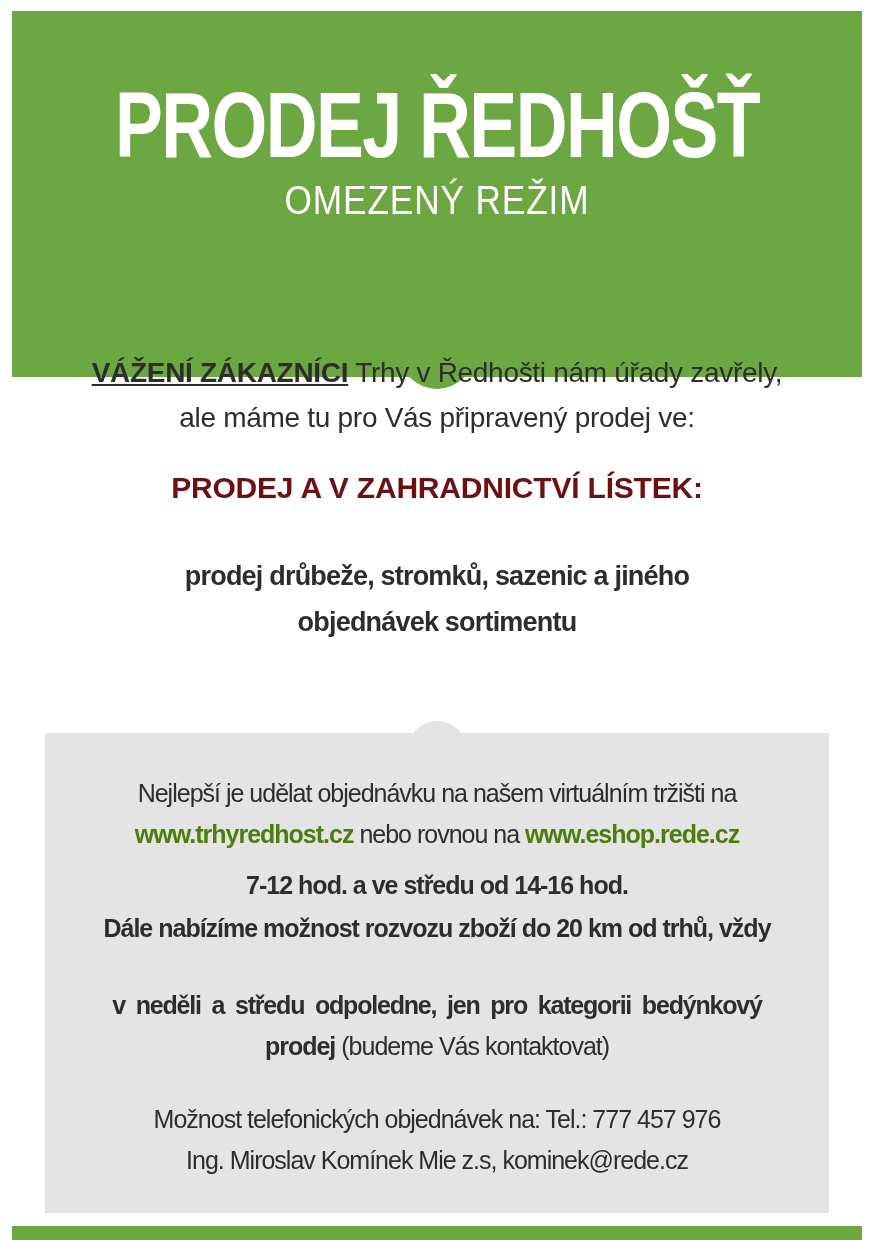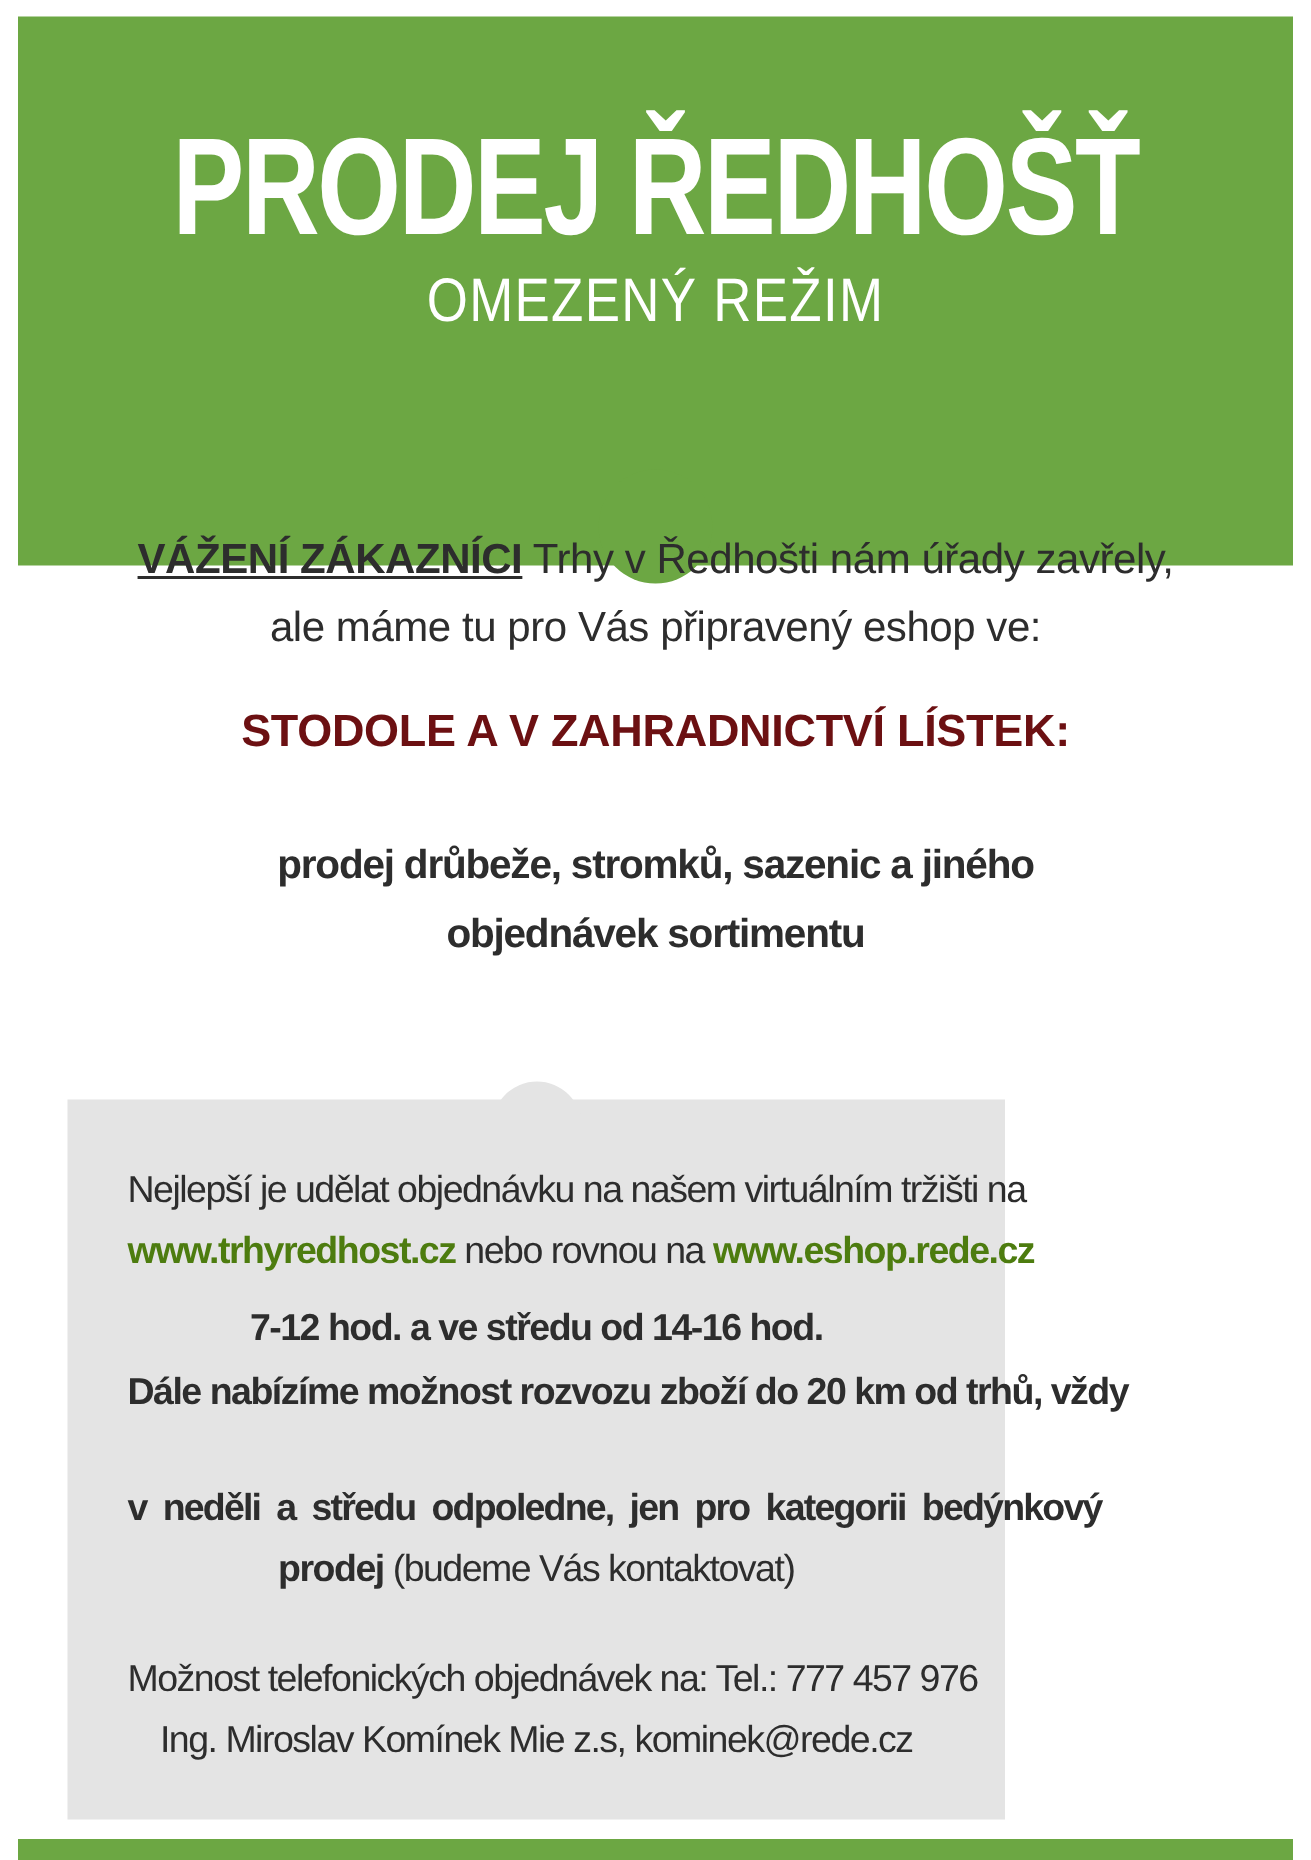--- a/index.html
+++ b/index.html
@@ -52,21 +52,21 @@
   .venue-heading {
     top:470px; font-size:30px; font-weight:bold; line-height:36px;
     color:#6C1012; letter-spacing:-0.2px;
   }
 
   .assortment { top:553px; font-size:27px; font-weight:bold;
     line-height:46px; letter-spacing:-0.8px; }
 
   
   .panel {
-    position:absolute; left:45px; top:733px; width:625px; height:480px;
+    position:absolute; left:45px; top:733px; width:784px; height:480px;
     background:#E4E4E4;
     padding:0 40px;
   }
   .panel-notch {
     position:absolute; left:50%; top:-12px;
     width:60px; height:60px; border-radius:50%;
     background:#E4E4E4;
     transform:translateX(-50%);
   }
   .panel p { text-align:center; font-size:25px; line-height:41px; letter-spacing:-1px; }
@@ -91,24 +91,24 @@
 <div class="page">
 
   <div class="banner">
     <div class="banner-notch"></div>
     <div class="banner-title">PRODEJ ŘEDHOŠŤ</div>
     <div class="banner-subtitle">OMEZENÝ REŽIM</div>
   </div>
 
   <div class="para intro">
     <span class="line"><b>VÁŽENÍ ZÁKAZNÍCI</b> <span>Trhy v Ředhošti nám úřady zavřely,</span></span>
-    <span class="line">ale máme tu pro Vás připravený eshop ve:</span>
+    <span class="line">ale máme tu pro Vás připravený prodej ve:</span>
   </div>
 
-  <div class="para venue-heading">STODOLE A V ZAHRADNICTVÍ LÍSTEK:</div>
+  <div class="para venue-heading">PRODEJ A V ZAHRADNICTVÍ LÍSTEK:</div>
 
   <div class="para assortment">
     <span class="line">prodej drůbeže, stromků, sazenic a jiného</span>
     <span class="line">objednávek sortimentu</span>
   </div>
 
   <div class="panel">
     <div class="panel-notch"></div>
 
     <p class="p-order">

